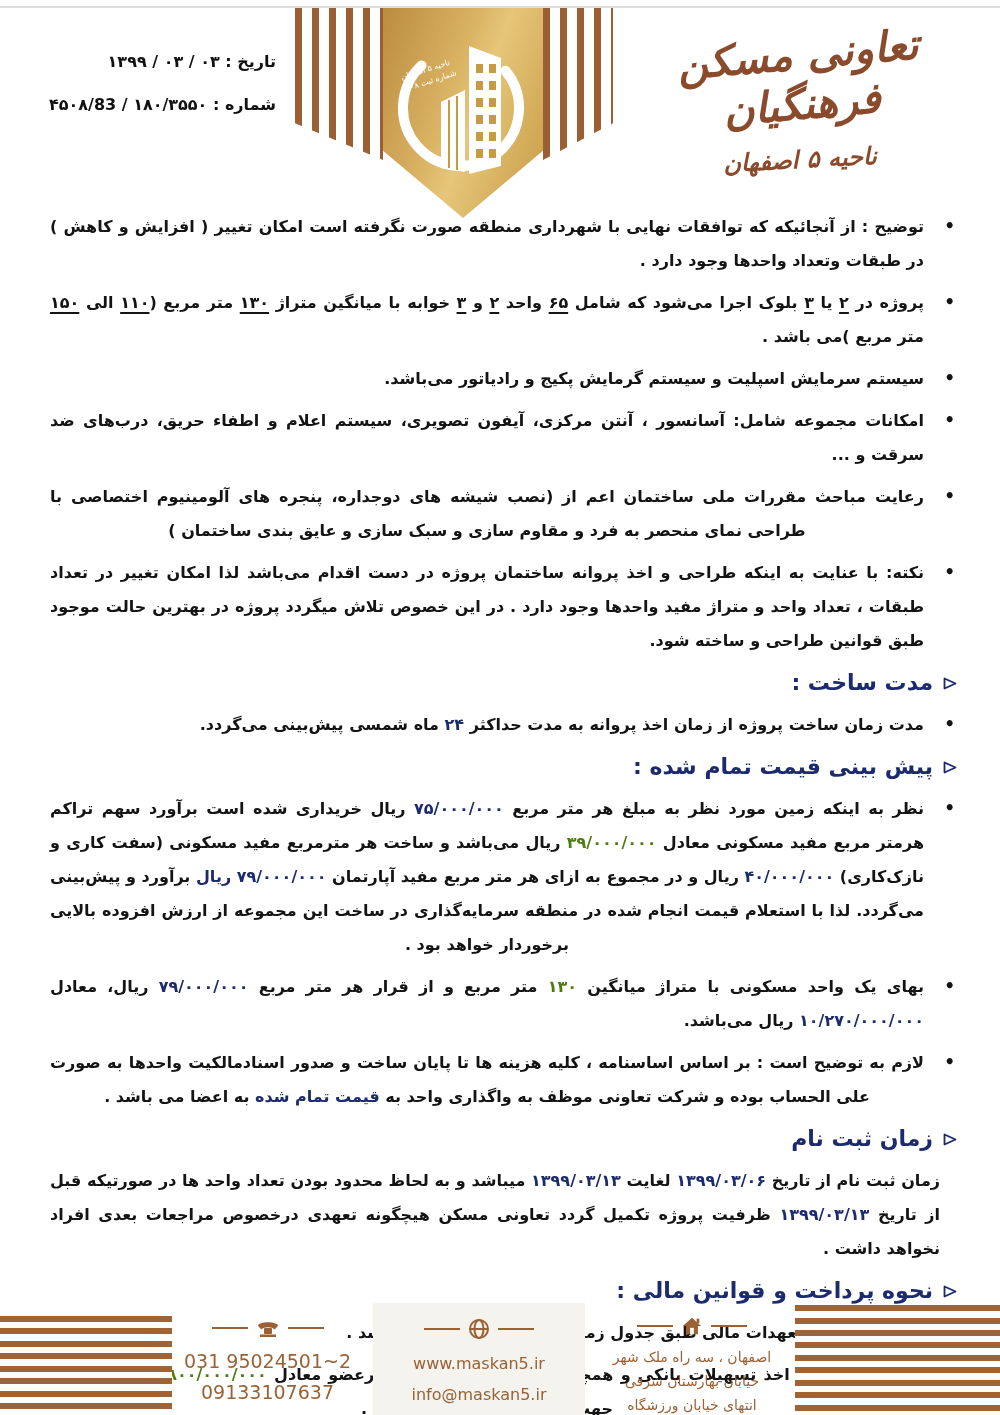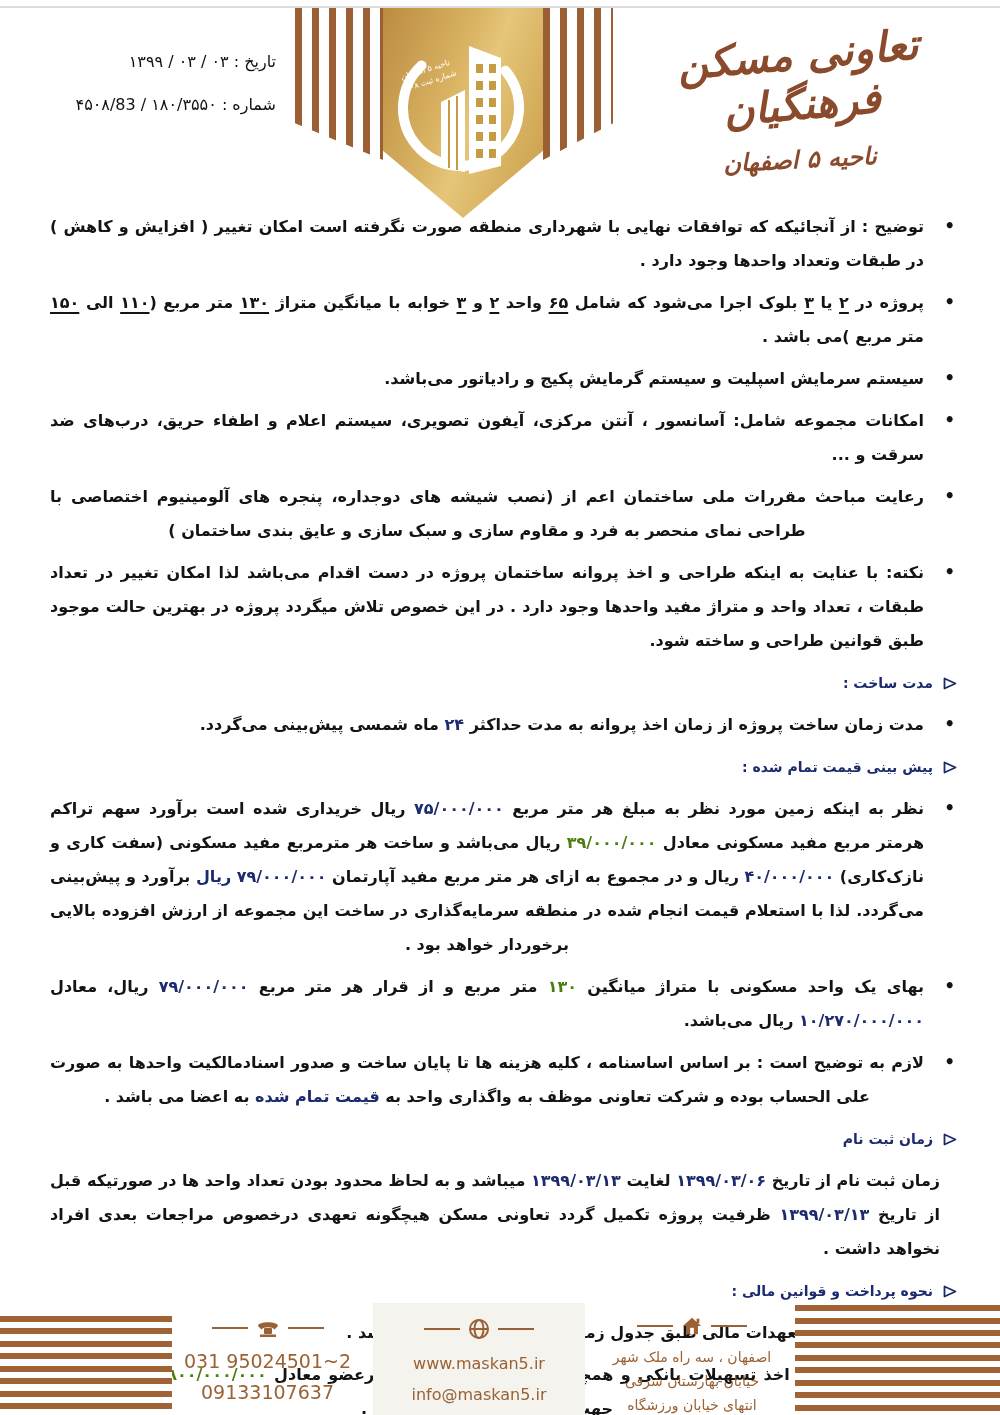--- a/index.html
+++ b/index.html
@@ -5,21 +5,21 @@
   html,body{margin:0;padding:0;}
   body{
     width:1000px;height:1415px;position:relative;background:#ffffff;
     font-family:"DejaVu Sans","Liberation Sans",sans-serif;
     overflow:hidden;
   }
   .top-line{position:absolute;top:6px;left:0;width:100%;height:2px;background:#dcdcdc;}
 
   
   .date-block{position:absolute;top:52px;left:26px;width:250px;direction:rtl;
-    font-weight:normal;font-size:16px;color:#111;text-align:right;}
+    font-weight:bold;font-size:16px;color:#111;text-align:right;}
   .date-block .row{margin-bottom:24px;white-space:nowrap;}
   .date-block .val{direction:ltr;unicode-bidi:isolate;display:inline-block;}
 
   .wing{position:absolute;top:8px;height:160px;
     background:repeating-linear-gradient(90deg,#9b5f33 0 7px,#ffffff 7px 17px);}
   .wing-left{left:295px;width:88px;clip-path:polygon(0 0,100% 0,100% 95%,0 72%);}
   .wing-right{left:543px;width:70px;clip-path:polygon(0 0,100% 0,100% 72%,0 95%);}
   .pentagon{position:absolute;top:8px;left:383px;width:160px;height:210px;
     background:linear-gradient(110deg,#bb8c40 0%,#d9b262 40%,#e6c67a 55%,#c79a44 100%);
     clip-path:polygon(0 0,100% 0,100% 68%,50% 100%,0 68%);}
@@ -34,21 +34,21 @@
   
   .doc-body{position:absolute;top:202px;right:42px;left:42px;direction:rtl;color:#141414;
     font-size:16px;font-weight:bold;line-height:34px;}
   .doc-body p{margin:8px;text-align:justify;}
   .center-last{text-align-last:center;}
   .bullet-item{position:relative;padding-right:26px;margin-bottom:3px;}
   .bullet-item .dot{position:absolute;right:3px;top:-1px;font-size:17px;}
   .plain-item{padding-right:10px;margin-bottom:3px;}
   .num-item{position:relative;padding-right:42px;margin-bottom:3px;}
   .num-item .num{position:absolute;right:6px;top:0;}
-  .section-heading{display:flex;align-items:center;gap:9px;color:#1c2a6e;font-size:14px;
+  .section-heading{display:flex;align-items:center;gap:9px;color:#1c2a6e;font-size:22px;
     font-weight:bold;margin:7px 0 4px;line-height:34px;}
   .section-heading svg{flex:0 0 auto;}
   .seg-navy{color:#1c2a6e;}
   .seg-red{color:#4d7c0f;}
   .seg-u{text-decoration:underline;text-underline-offset:4px;text-decoration-thickness:2px;}
 
   
   .stripes-left{position:absolute;left:0;top:1316px;width:172px;height:100px;
     background:repeating-linear-gradient(180deg,#a06335 0 6px,#ffffff 6px 12.5px);}
   .stripes-right{position:absolute;right:0;top:1305px;width:205px;height:110px;

